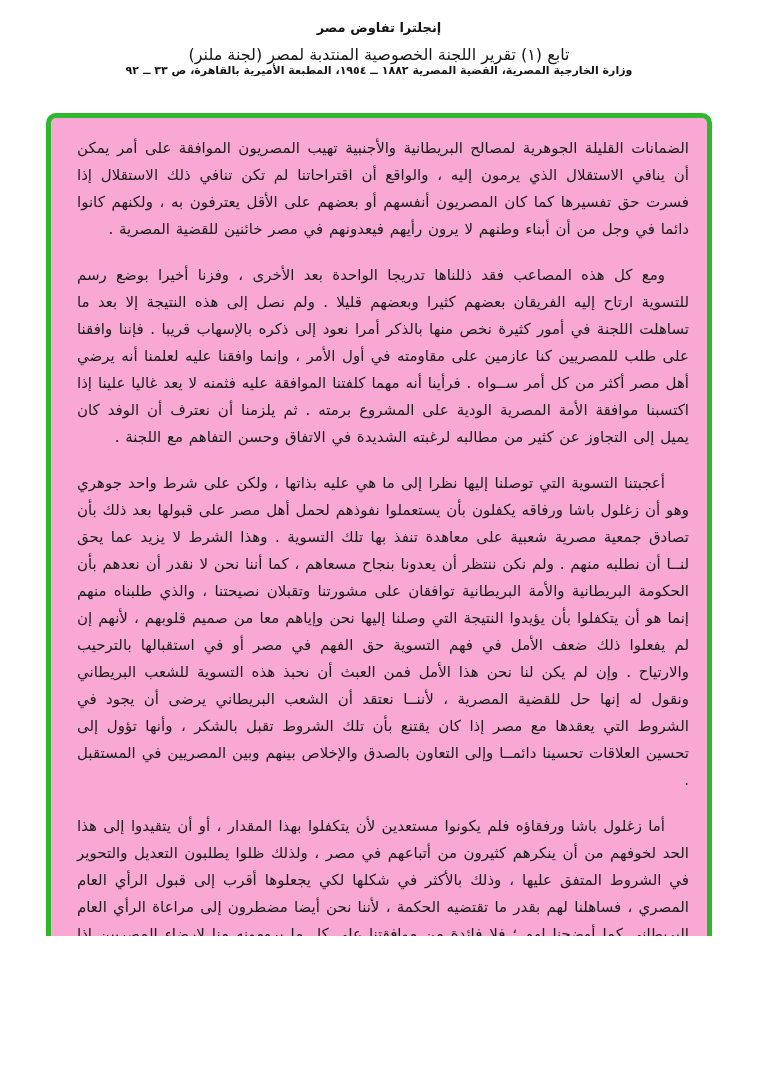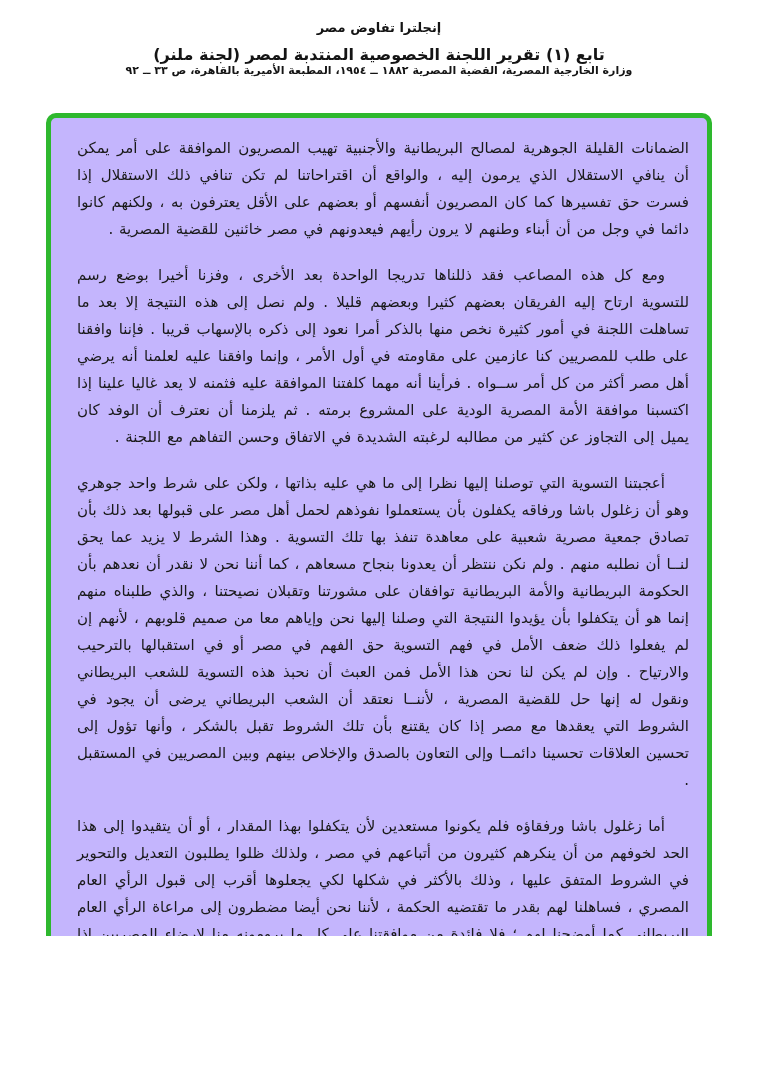--- a/index.html
+++ b/index.html
@@ -24,41 +24,41 @@
     text-align: center;
     direction: rtl;
   }
   .h-title {
     font-size: 13px;
     font-weight: bold;
     letter-spacing: 0.3px;
   }
   .h-subtitle {
     font-size: 16px;
-    font-weight: bold;
+    font-weight: normal;
     margin-top: 10px;
   }
   .h-source {
     font-size: 11px;
     font-weight: bold;
     margin-top: 0;
     white-space: nowrap;
   }
   .text-box {
     position: absolute;
     left: 46px;
     top: 113px;
     width: 666px;
     height: 885px;
     box-sizing: border-box;
     border: 5px solid #2eb82e;
     border-radius: 10px;
     padding: 17px 18px 10px 26px;
     overflow: hidden;
-    background: #c4b5fd;
+    background: #f9a8d4;
   }
   .text-box p {
     margin: 0 0 19px 0;
     direction: rtl;
     text-align: justify;
     font-size: 15px;
     line-height: 27px;
     color: #1a1a1a;
     word-spacing: 1px;
   }

